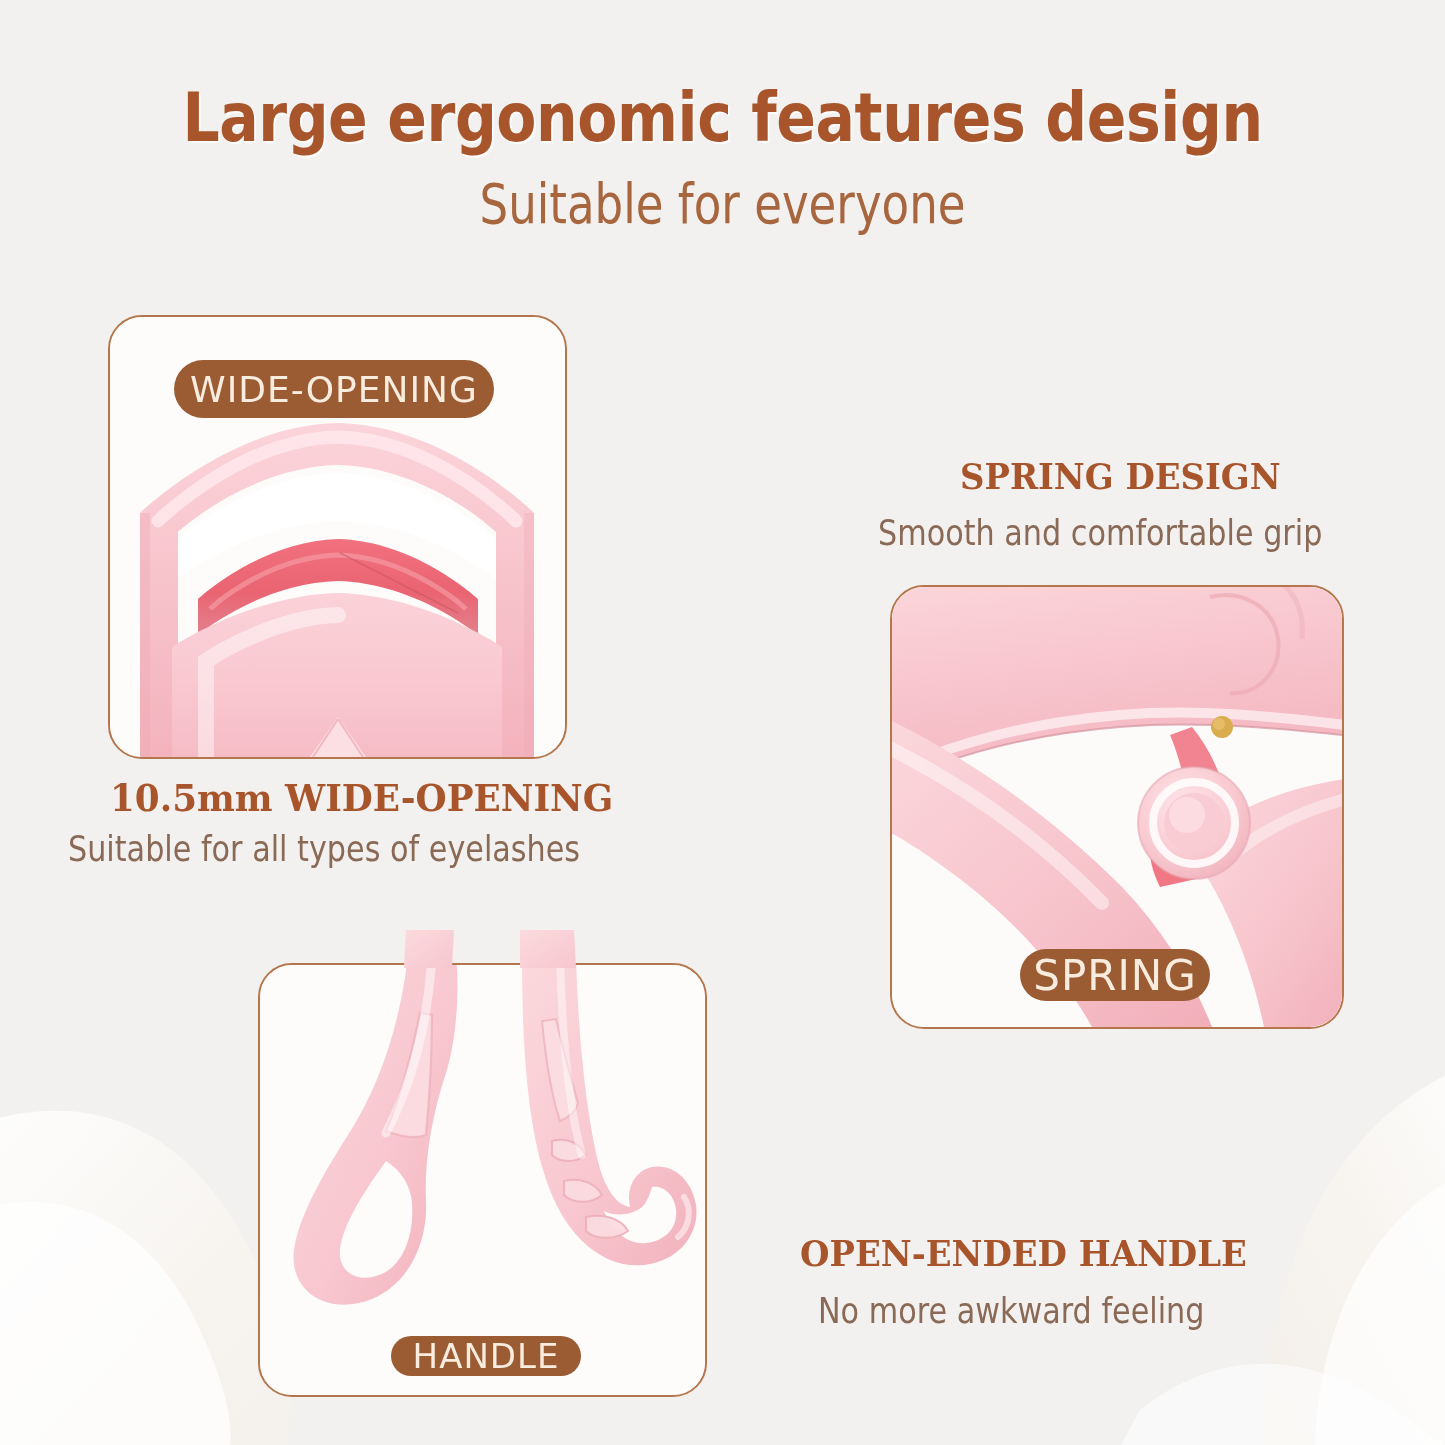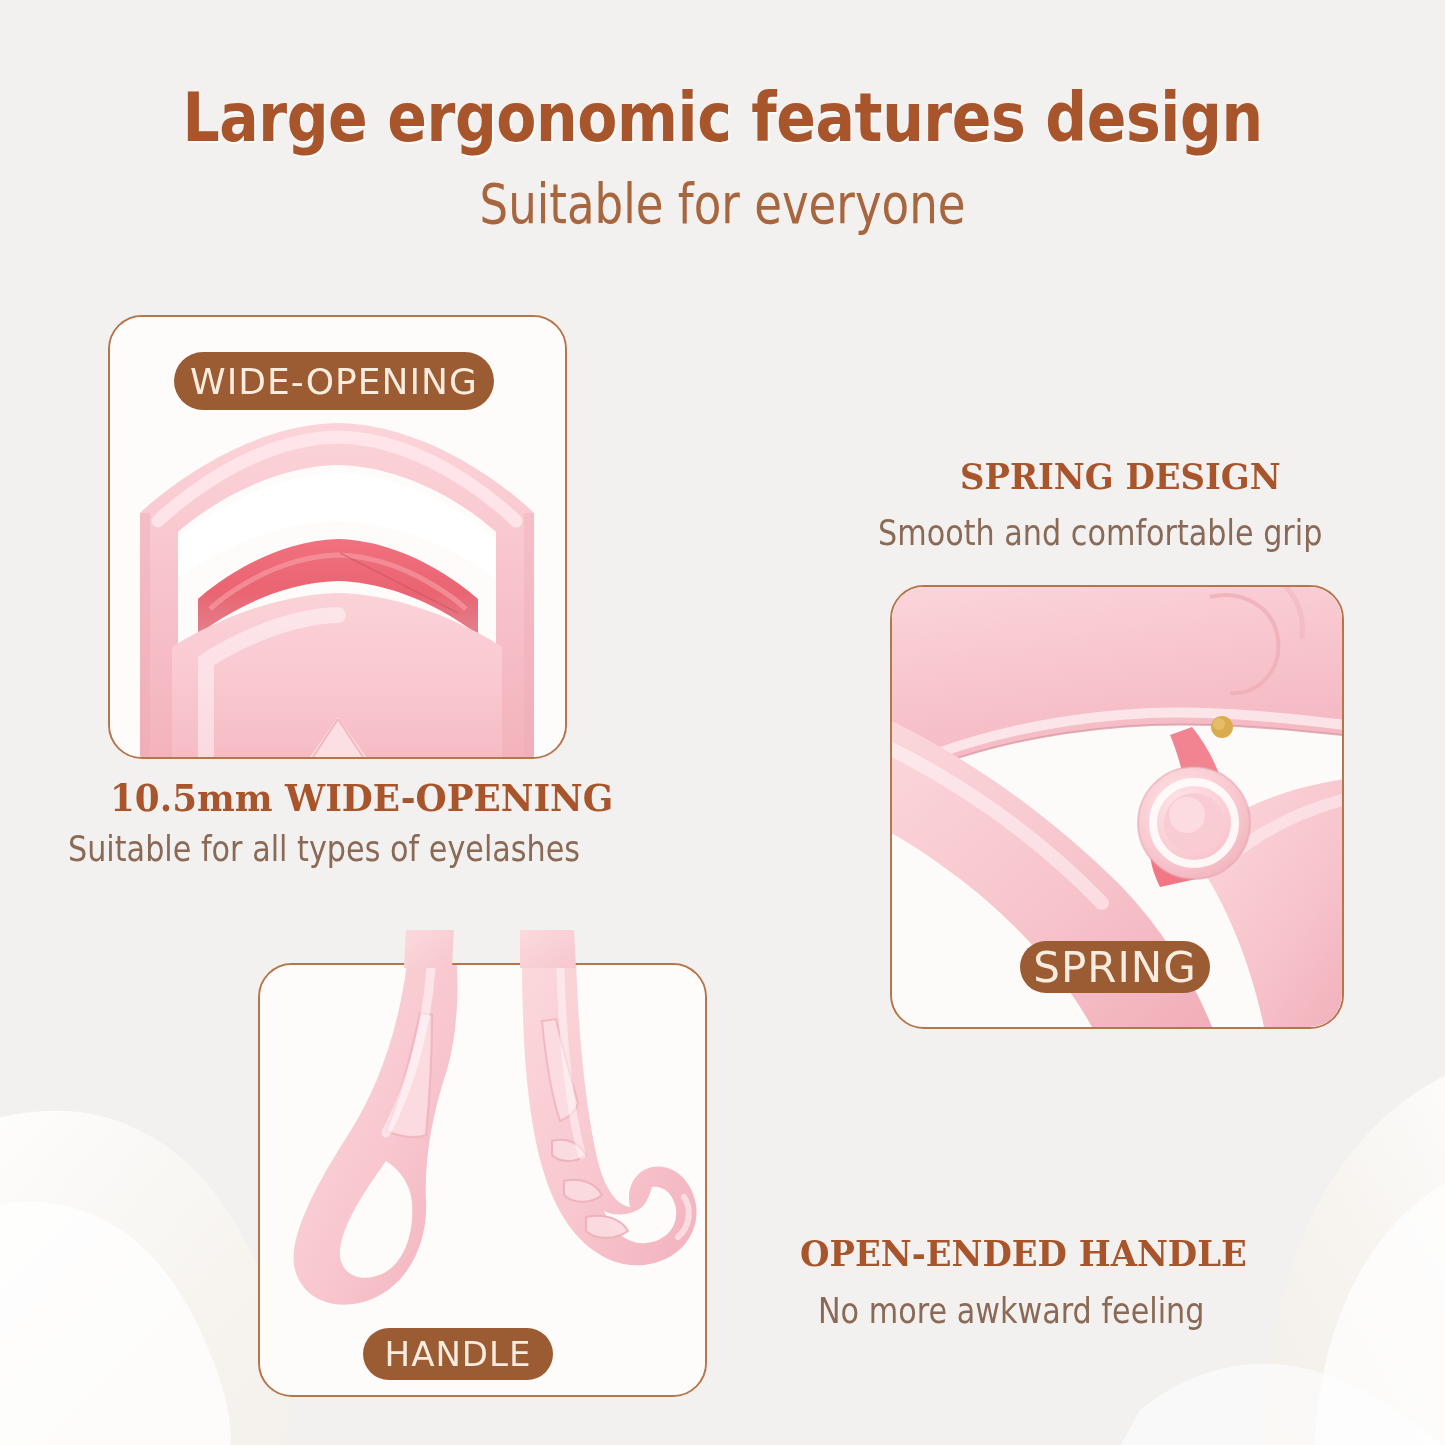--- a/index.html
+++ b/index.html
@@ -86,34 +86,35 @@
     color: #f8ecdf;
     border-radius: 999px;
     font-family: "DejaVu Sans", sans-serif;
     font-weight: 400;
     display: flex;
     align-items: center;
     justify-content: center;
     letter-spacing: 1px;
     white-space: nowrap;
     z-index: 6;
+    margin-top: 8px;
   }
   .badge-wide {
     left: 174px; top: 352px;
     width: 320px; height: 58px;
     font-size: 36px;
   }
   .badge-spring {
     left: 1020px; top: 941px;
     width: 190px; height: 52px;
     font-size: 42px;
   }
   .badge-handle {
-    left: 363px; top: 1328px;
-    width: 190px; height: 52px;
+    left: 391px; top: 1328px;
+    width: 190px; height: 40px;
     font-size: 34px;
   }
 
   
   .cap-head {
     position: absolute;
     font-family: "DejaVu Serif", serif;
     font-weight: 700;
     color: #a8552c;
     white-space: nowrap;

